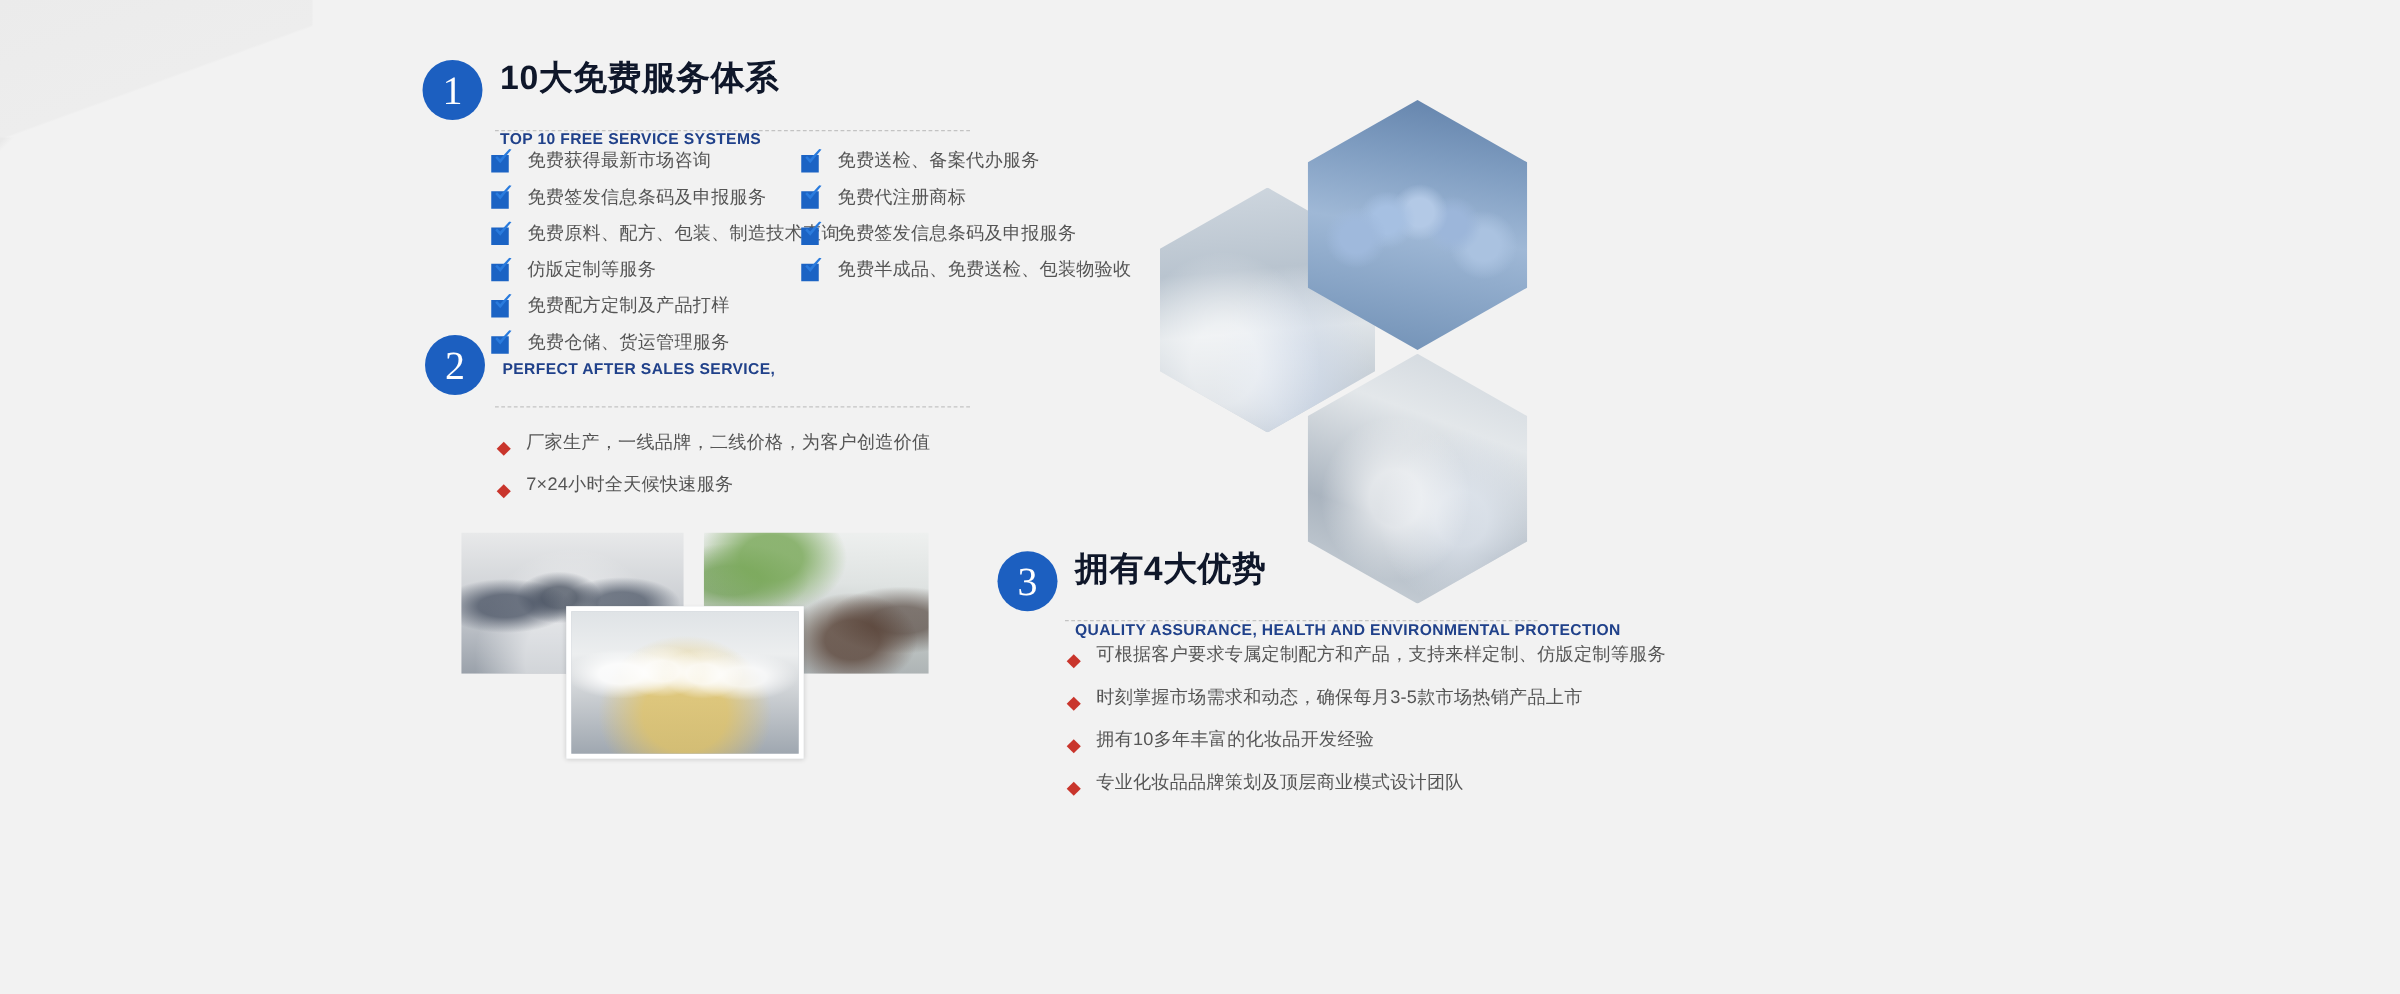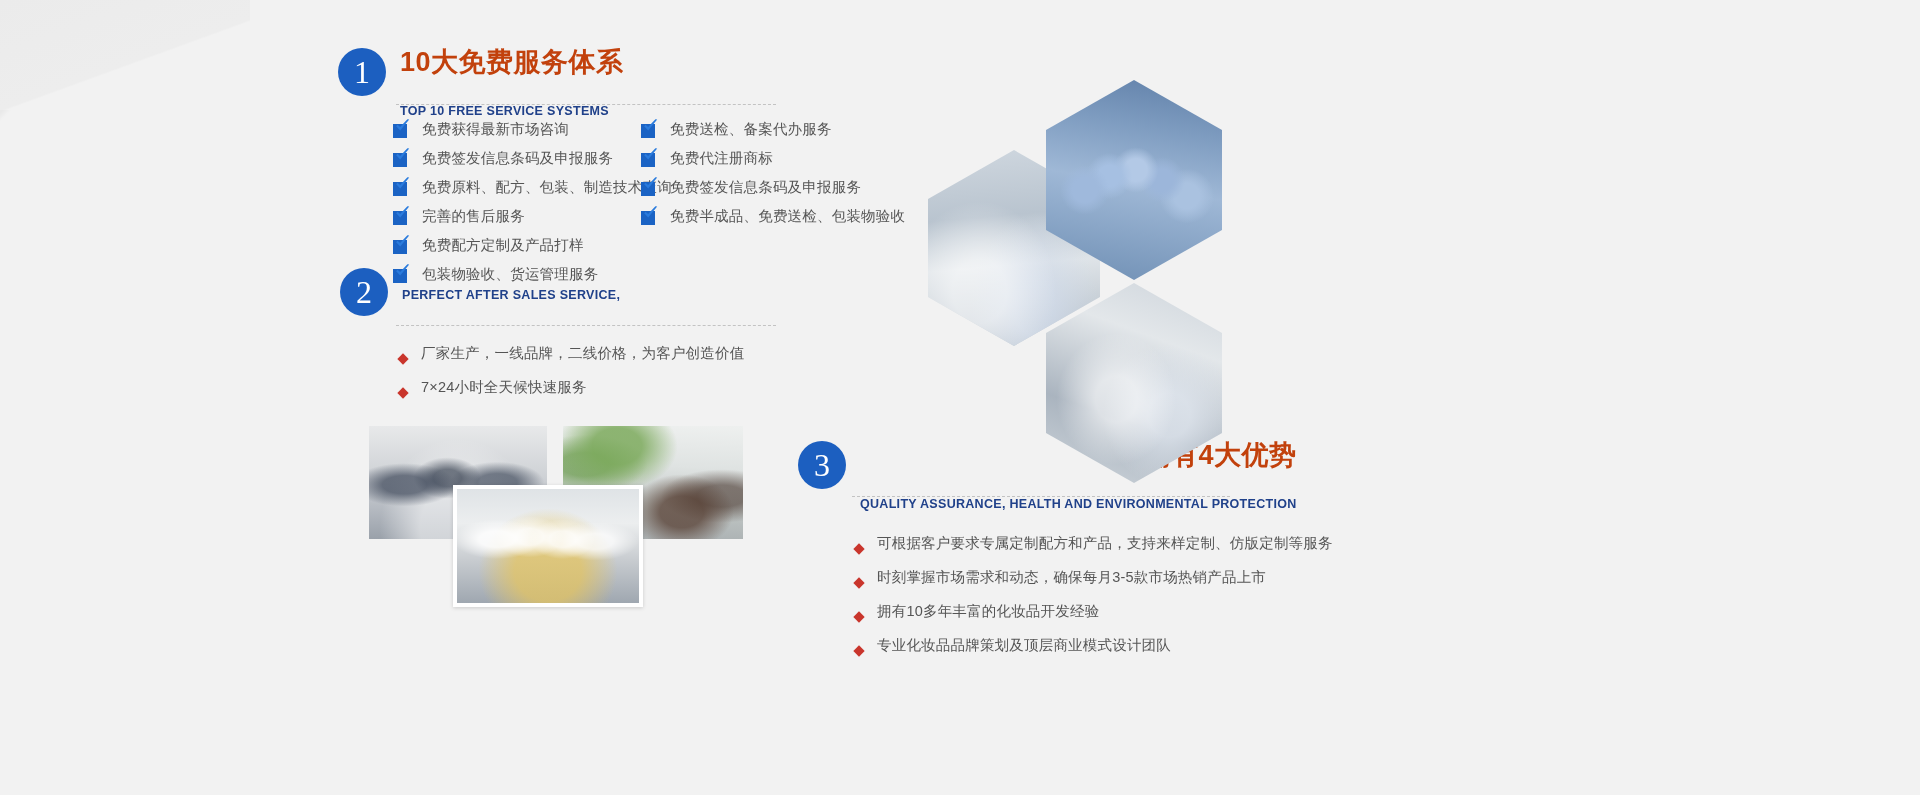--- a/index.html
+++ b/index.html
@@ -37,22 +37,22 @@
     width:46px; height:46px; border-radius:50%;
     background:#1c5fc0;
     color:#ffffff;
     font-size:30px; line-height:46px; text-align:center;
     font-family:"Liberation Serif","DejaVu Serif",serif;
     font-weight:400;
   }
   .badge.big { width:48px; height:48px; line-height:48px; font-size:32px; }
   .head-text { position:absolute; left:62px; top:-4px; }
   .title-cn {
-    font-size:27px; font-weight:bold; color:#c2410c;
-    letter-spacing:0.5px; white-space:nowrap;text-align:right;
+    font-size:27px; font-weight:bold; color:#0f172a;
+    letter-spacing:0.5px; white-space:nowrap;
   }
   .title-en {
     margin-top:24px;
     font-size:12.5px; font-weight:bold; color:#20418a;
     letter-spacing:0.3px; white-space:nowrap;
   }
   .rule {
     position:absolute;
     border-top:1px dashed #c3c3c3;
     height:0;
@@ -209,39 +209,39 @@
         </span>
         <span class="check-label">免费原料、配方、包装、制造技术查询</span>
       </div>
       <div class="check-row">
         <span class="check-ico">
           <span class="bx"></span>
           <svg class="tick" viewBox="0 0 15 13" xmlns="http://www.w3.org/2000/svg">
             <path d="M1.2 7.2 L5.2 11.6 L14.2 0.6 L12.4 0.2 L5.1 8.1 L2.6 5.8 Z" fill="#2a7bdd"></path>
           </svg>
         </span>
-        <span class="check-label">完善的售后服务</span>
+        <span class="check-label">仿版定制等服务</span>
       </div>
       <div class="check-row">
         <span class="check-ico">
           <span class="bx"></span>
           <svg class="tick" viewBox="0 0 15 13" xmlns="http://www.w3.org/2000/svg">
             <path d="M1.2 7.2 L5.2 11.6 L14.2 0.6 L12.4 0.2 L5.1 8.1 L2.6 5.8 Z" fill="#2a7bdd"></path>
           </svg>
         </span>
         <span class="check-label">免费配方定制及产品打样</span>
       </div>
       <div class="check-row">
         <span class="check-ico">
           <span class="bx"></span>
           <svg class="tick" viewBox="0 0 15 13" xmlns="http://www.w3.org/2000/svg">
             <path d="M1.2 7.2 L5.2 11.6 L14.2 0.6 L12.4 0.2 L5.1 8.1 L2.6 5.8 Z" fill="#2a7bdd"></path>
           </svg>
         </span>
-        <span class="check-label">包装物验收、货运管理服务</span>
+        <span class="check-label">免费仓储、货运管理服务</span>
       </div>
     </div>
 
   <div class="check-col" id="s1-right" style="left:641px; top:120px;">
       <div class="check-row">
         <span class="check-ico">
           <span class="bx"></span>
           <svg class="tick" viewBox="0 0 15 13" xmlns="http://www.w3.org/2000/svg">
             <path d="M1.2 7.2 L5.2 11.6 L14.2 0.6 L12.4 0.2 L5.1 8.1 L2.6 5.8 Z" fill="#2a7bdd"></path>
           </svg>
@@ -298,21 +298,21 @@
 
   <div class="sec-head" style="left:798px; top:441px; width:760px;">
     <div class="badge big">3</div>
     <div class="head-text">
       <div class="title-cn">拥有4大优势</div>
       <div class="title-en">QUALITY ASSURANCE, HEALTH AND ENVIRONMENTAL PROTECTION</div>
     </div>
   </div>
   <div class="rule" style="left:852px; top:496px; width:378px;"></div>
 
-  <div class="bullet-list" id="s3-bullets" style="left:855px; top:514px;margin-top:20px;">
+  <div class="bullet-list" id="s3-bullets" style="left:855px; top:514px;">
       <div class="bullet-row">
         <span class="dia"></span>
         <span class="bullet-label">可根据客户要求专属定制配方和产品，支持来样定制、仿版定制等服务</span>
       </div>
       <div class="bullet-row">
         <span class="dia"></span>
         <span class="bullet-label">时刻掌握市场需求和动态，确保每月3-5款市场热销产品上市</span>
       </div>
       <div class="bullet-row">
         <span class="dia"></span>

